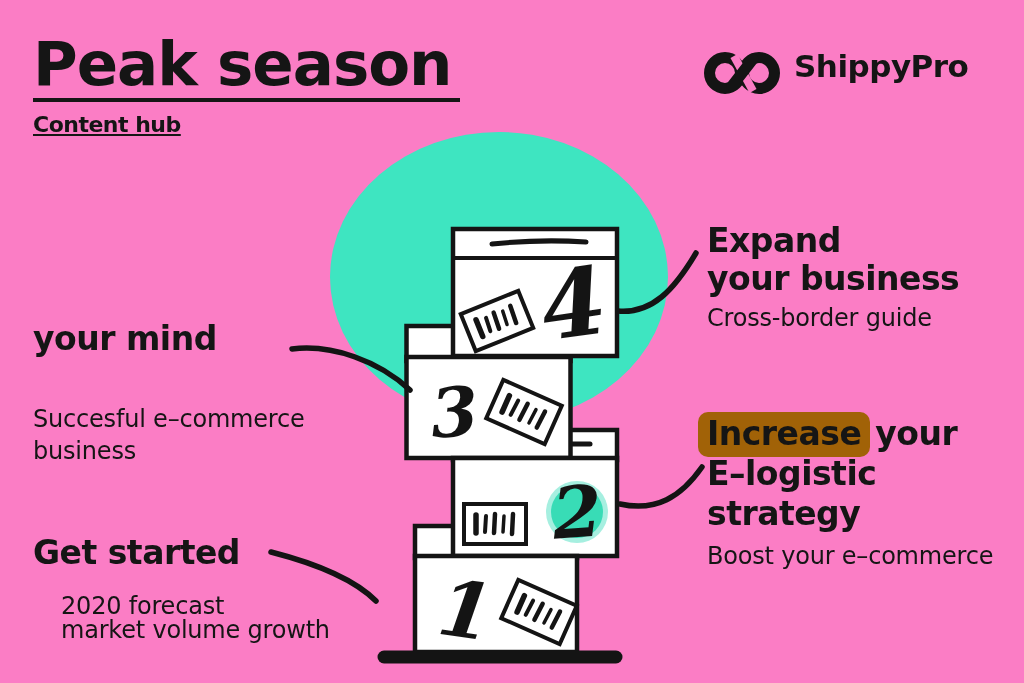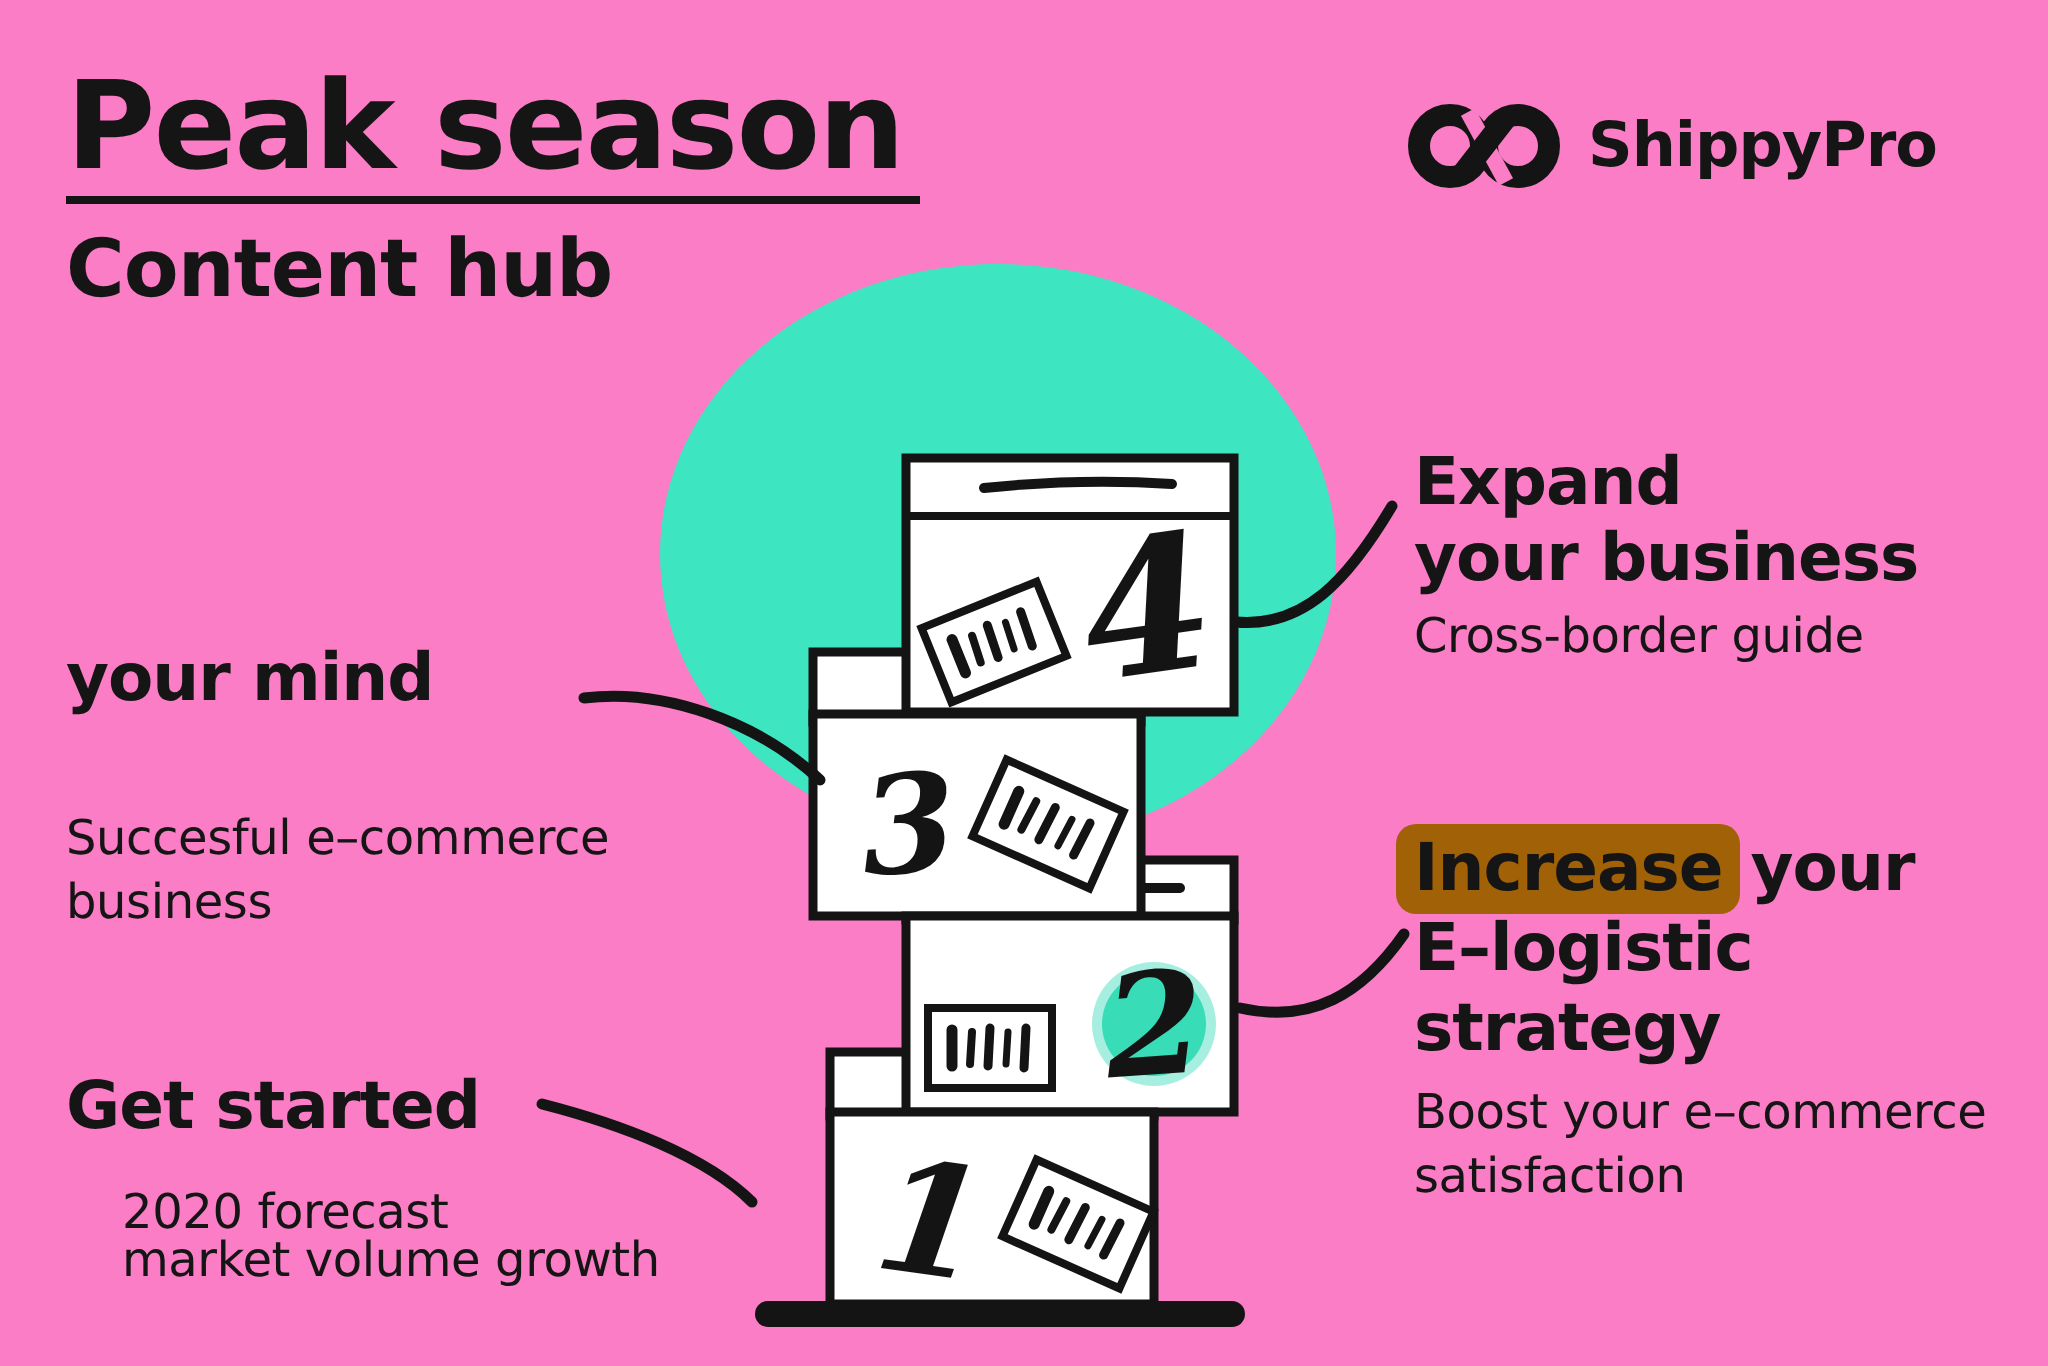--- a/index.html
+++ b/index.html
@@ -12,24 +12,24 @@
   .abs{position:absolute;}
   
   .title{
     left:33px;top:32px;
     font-size:61px;font-weight:bold;letter-spacing:-1px;
     border-bottom:4px solid #151515;padding:0 8px 2px 0;
     display:inline-block;line-height:1.05;
   }
   .subtitle{
     left:33px;top:112px;
-    font-size:40px;font-weight:bold;letter-spacing:-0.5px;
+    font-size:22px;font-weight:bold;letter-spacing:-0.5px;text-decoration:underline;
   }
   
-  .brand{left:704px;top:48px;display:flex;align-items:center;gap:14px;}
+  .brand{left:704px;top:48px;display:flex;gap:14px;}
   .brand-name{font-size:31px;font-weight:bold;letter-spacing:-0.5px;}
   
   .heading{font-size:33px;font-weight:bold;line-height:38px;letter-spacing:-0.5px;}
   .subtext{font-size:24px;font-weight:normal;letter-spacing:-0.2px;}
   .inspire-h{left:33px;top:320px;}
   .inspire-s{left:33px;top:403px;line-height:32px;}
   .get-h{left:33px;top:534px;}
   .get-s{left:33px;top:594px;line-height:24px;margin-left:28px;}
   .expand-h{left:707px;top:222px;}
   .expand-s{left:707px;top:306px;line-height:24px;}
@@ -160,14 +160,13 @@
 
 <div class="abs heading increase-h">
   <div>
     <span class="hl"><span>Increase</span></span><span class="hl-rest">your</span>
   </div>
   <div>E–logistic</div>
   <div>strategy</div>
 </div>
 <div class="abs subtext increase-s">
   <div>Boost your e–commerce</div>
-  <div>satisfaction</div>
 </div>
 
 </body></html>

